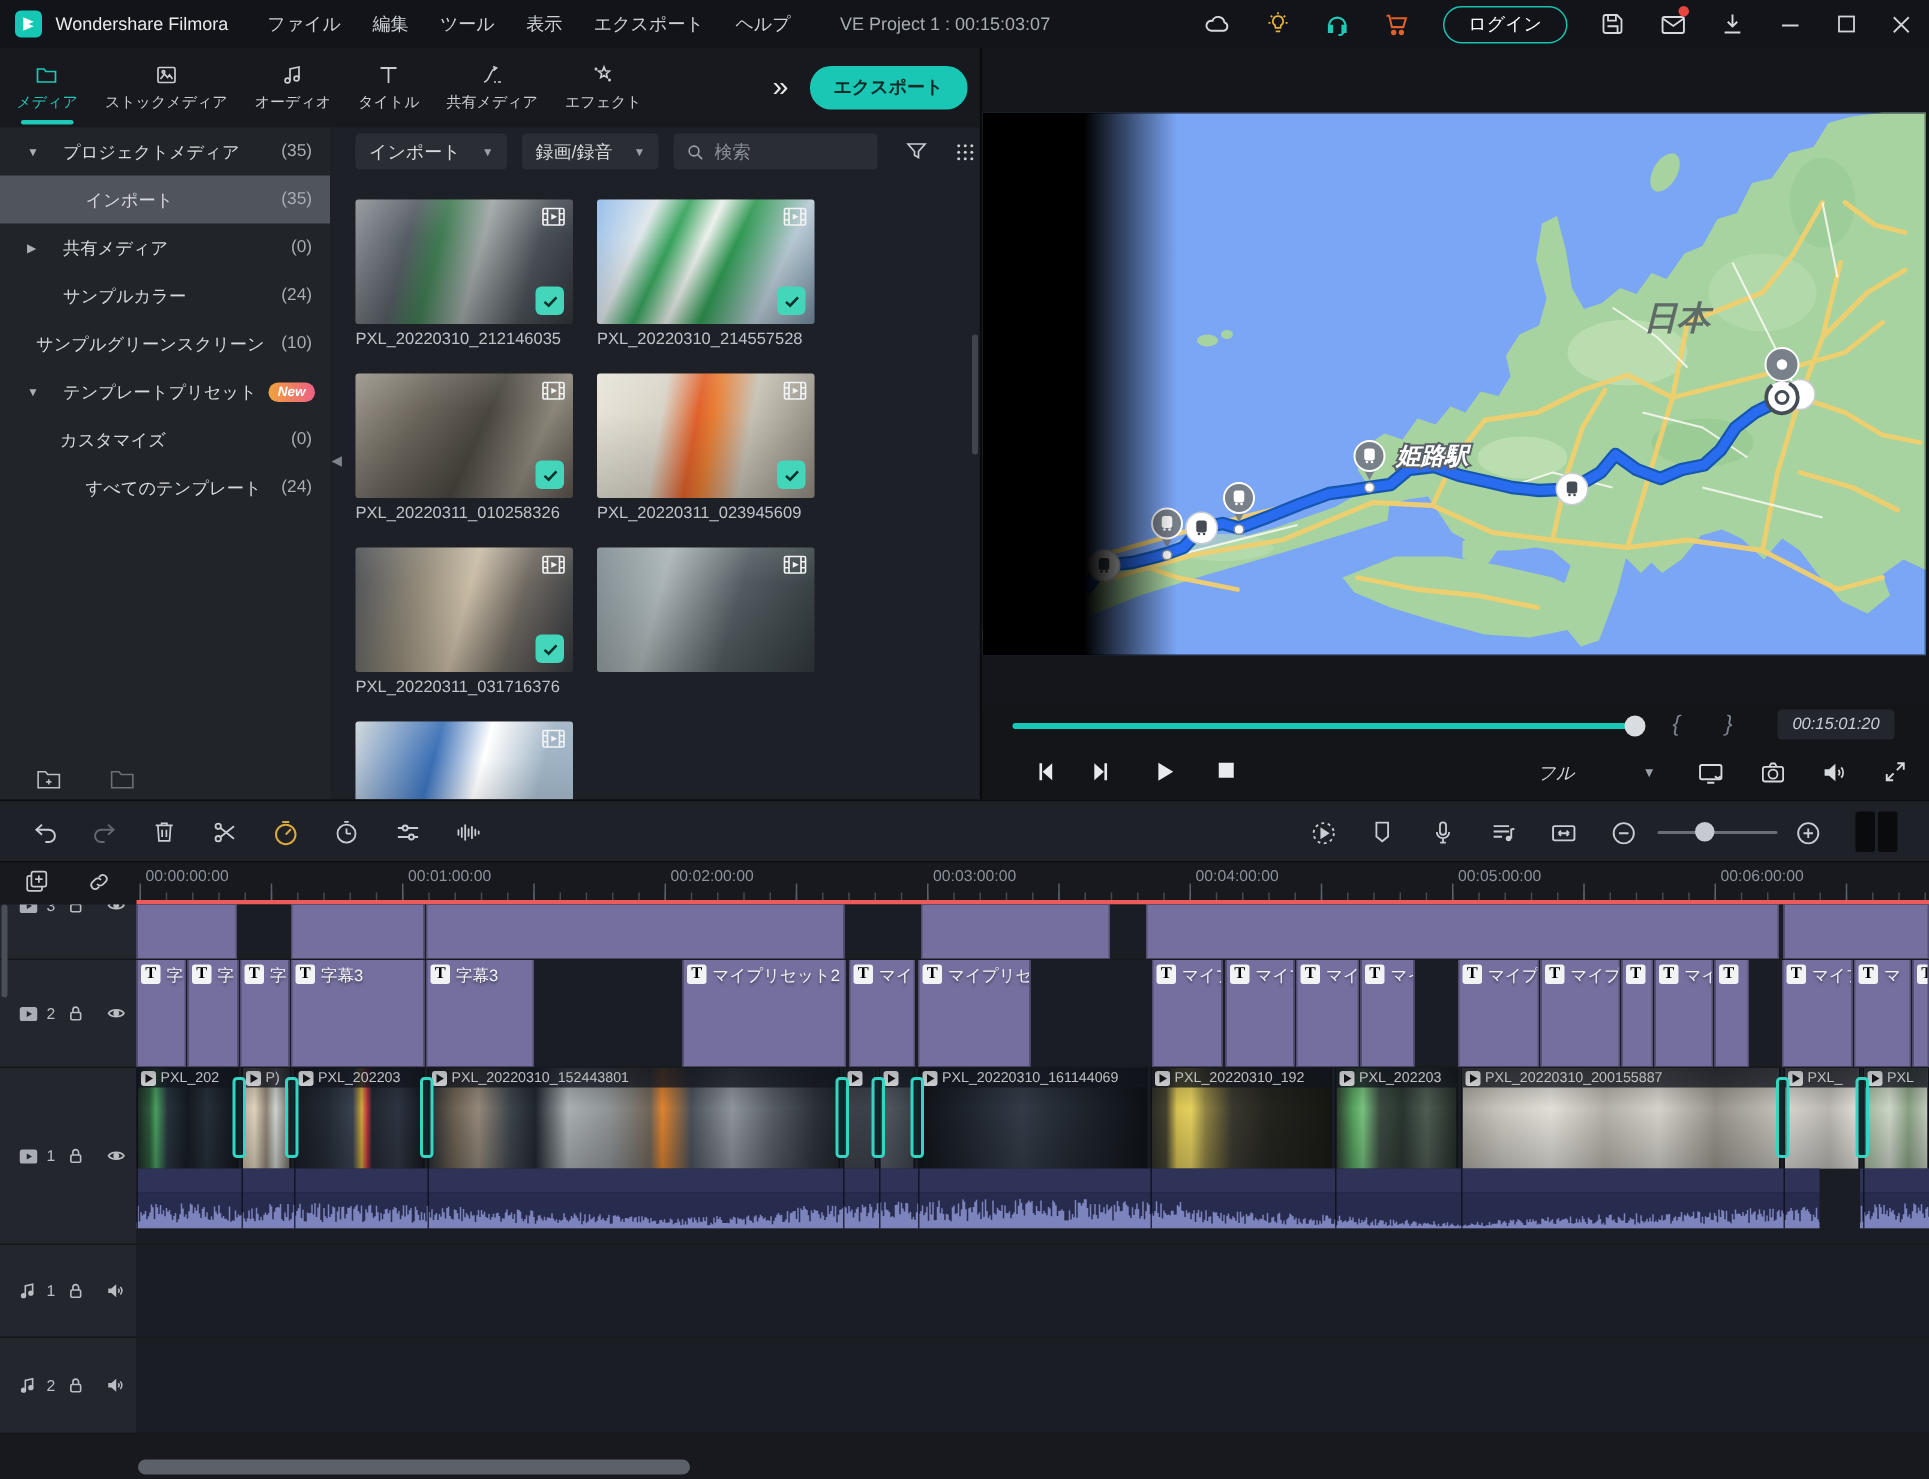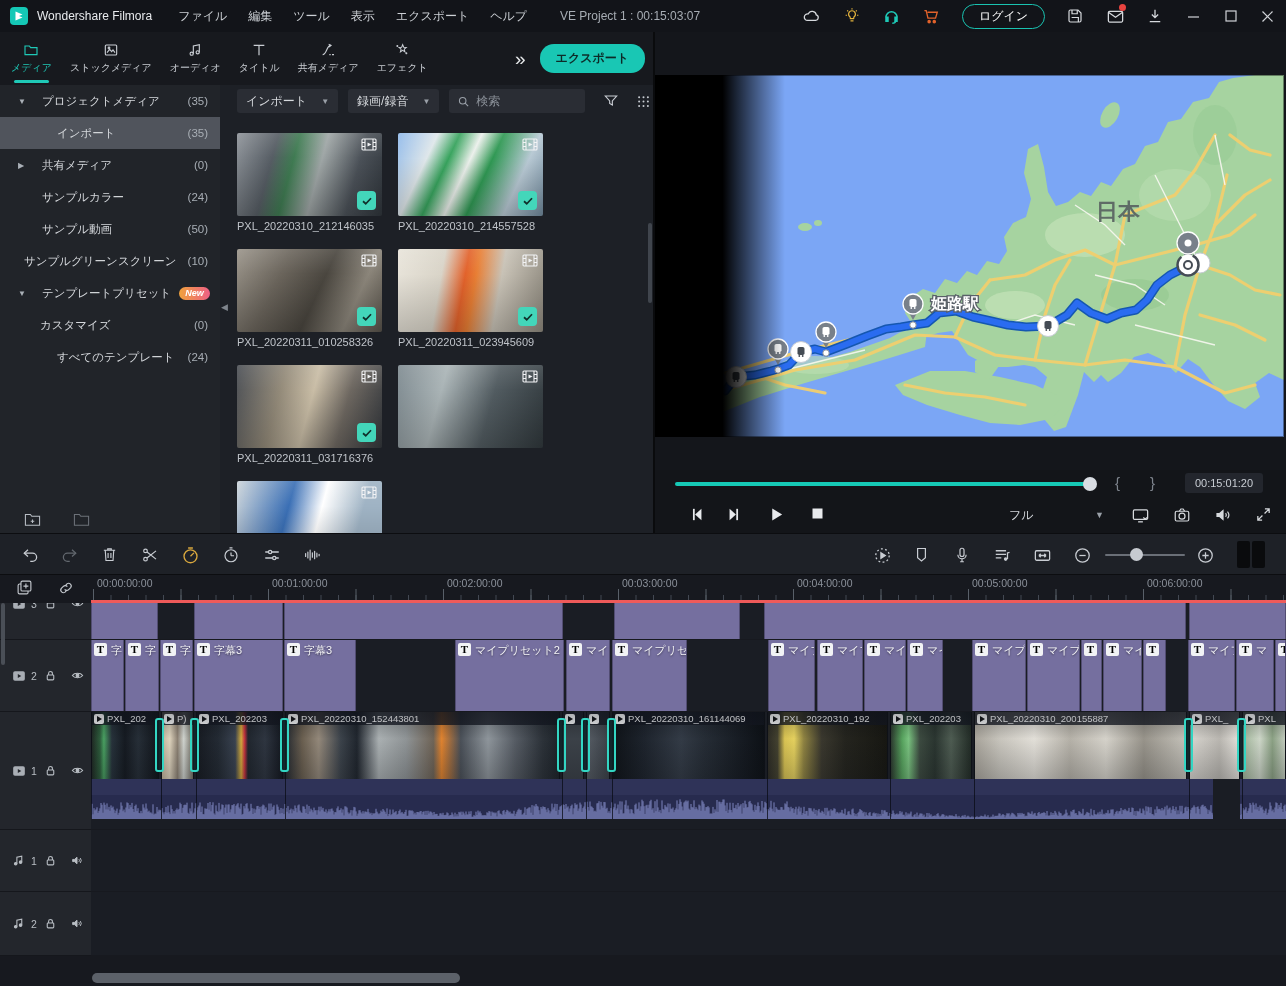--- a/index.html
+++ b/index.html
@@ -64,33 +64,33 @@
 .t1{background:linear-gradient(105deg,#8e9399 0%,#565d64 25%,#3f7b52 38%,#9fa6a6 55%,#4b5158 78%,#2f353b);}
 .t2{background:linear-gradient(115deg,#8fb9ea 0%,#dfe7ea 22%,#37a35d 34%,#ecf0ec 46%,#2f9853 58%,#b8c9d4 78%,#6f889b);}
 .t3{background:linear-gradient(105deg,#6b5844,#9c8464 30%,#c7b190 50%,#6e5f4c 72%,#40362a);}
 .t4{background:linear-gradient(115deg,#9a948a 0%,#6b655c 30%,#4a463f 55%,#8b857a 78%,#57524a);}
 .t5{background:linear-gradient(100deg,#e8e4da 0%,#d9d4c8 30%,#e2622b 45%,#e87f35 52%,#c8c2b6 68%,#8d887d);}
 .t6{background:linear-gradient(105deg,#4a4e54 0%,#948b7a 30%,#c9bda6 50%,#6e6861 72%,#33373c);}
 .t7{background:linear-gradient(105deg,#7e8a90 0%,#aab4b6 30%,#525c61 62%,#30383c);}
 .t8{background:linear-gradient(105deg,#cdd5da 0%,#3a6fb5 35%,#ffffff 55%,#9fb3c4 80%);}
 
 
-#preview { flex:1; background:#131519; position:relative; }
+#preview { flex:1; background:#131519; position:relative;font-style:italic; }
 #video-area { position:absolute; top:0; left:0; right:0; height:438px; background:#14161b; overflow:hidden; }
 #video-frame:before { content:""; position:absolute; left:0; top:0; width:100%; height:100%; box-shadow:inset 0 0 0 1px rgba(0,0,0,.4); z-index:3; }
 #video-frame { position:absolute; top:43px; left:0; width:629px; height:362px; }
 #black-fade { position:absolute; top:0; left:0; width:130px; height:362px; background:linear-gradient(90deg,#000 0%,#000 52%,rgba(0,0,0,0) 100%); }
 #seek-row { position:absolute; top:438px; left:0; right:0; height:27px; display:flex; align-items:center; }
 #seek-bar { position:absolute; left:20px; top:12px; width:416px; height:4px; border-radius:2px; background:#16c9b6; }
 #seek-handle { position:absolute; left:428px; top:7px; width:14px; height:14px; border-radius:50%; background:#d9dde2; }
 .brace { position:absolute; top:4px; font-size:15px; color:#7d838c; }
 #time-box { position:absolute; left:530px; top:3px; width:78px; height:20px; background:#23262d; border-radius:3px; color:#c9ced4; font-size:11px; text-align:center; line-height:20px; }
 #ctrl-row { position:absolute; top:465px; left:0; right:0; height:36px; }
 .ctrl-ic { position:absolute; top:9px; }
-#quality-dd { position:absolute; left:354px; top:10px; font-size:12px; color:#d3d7db; }
+#quality-dd { position:absolute; left:370px; top:10px; font-size:12px; color:#d3d7db; }
 #quality-chev { position:absolute; left:440px; top:13px; font-size:9px; color:#9aa0a8; }
 
 
 #toolbar { position:relative; height:42px; background:#1e2127; border-top:1px solid #0c0d10; border-bottom:1px solid #0c0d10; }
 .tool-ic { position:absolute; top:12px; }
 #zoom-track { position:absolute; left:1105px; top:20px; width:80px; height:2px; background:#6a6f77; border-radius:1px; }
 #zoom-handle { position:absolute; left:1130px; top:14px; width:13px; height:13px; border-radius:50%; background:#c6cad0; }
 .toggle-rect { position:absolute; top:7px; width:13px; height:27px; background:#0a0b0d; border-radius:2px; }
 
 
@@ -288,24 +288,20 @@
               <span class="sb-count">(35)</span>
             </div>
             <div class="sb-item">
               <span class="sb-arrow">▶</span>
               <span class="sb-label" style="margin-left:42px">共有メディア</span>
               <span class="sb-count">(0)</span>
             </div>
             <div class="sb-item">
               <span class="sb-label" style="margin-left:42px">サンプルカラー</span>
               <span class="sb-count">(24)</span>
-            </div>
-            <div class="sb-item">
-              <span class="sb-label" style="margin-left:42px">サンプル動画</span>
-              <span class="sb-count">(50)</span>
             </div>
             <div class="sb-item">
               <span class="sb-label" style="margin-left:24px">サンプルグリーンスクリーン</span>
               <span class="sb-count">(10)</span>
             </div>
             <div class="sb-item">
               <span class="sb-arrow">▼</span>
               <span class="sb-label" style="margin-left:42px">テンプレートプリセット</span>
               <span class="sb-badge">New</span>
             </div>

